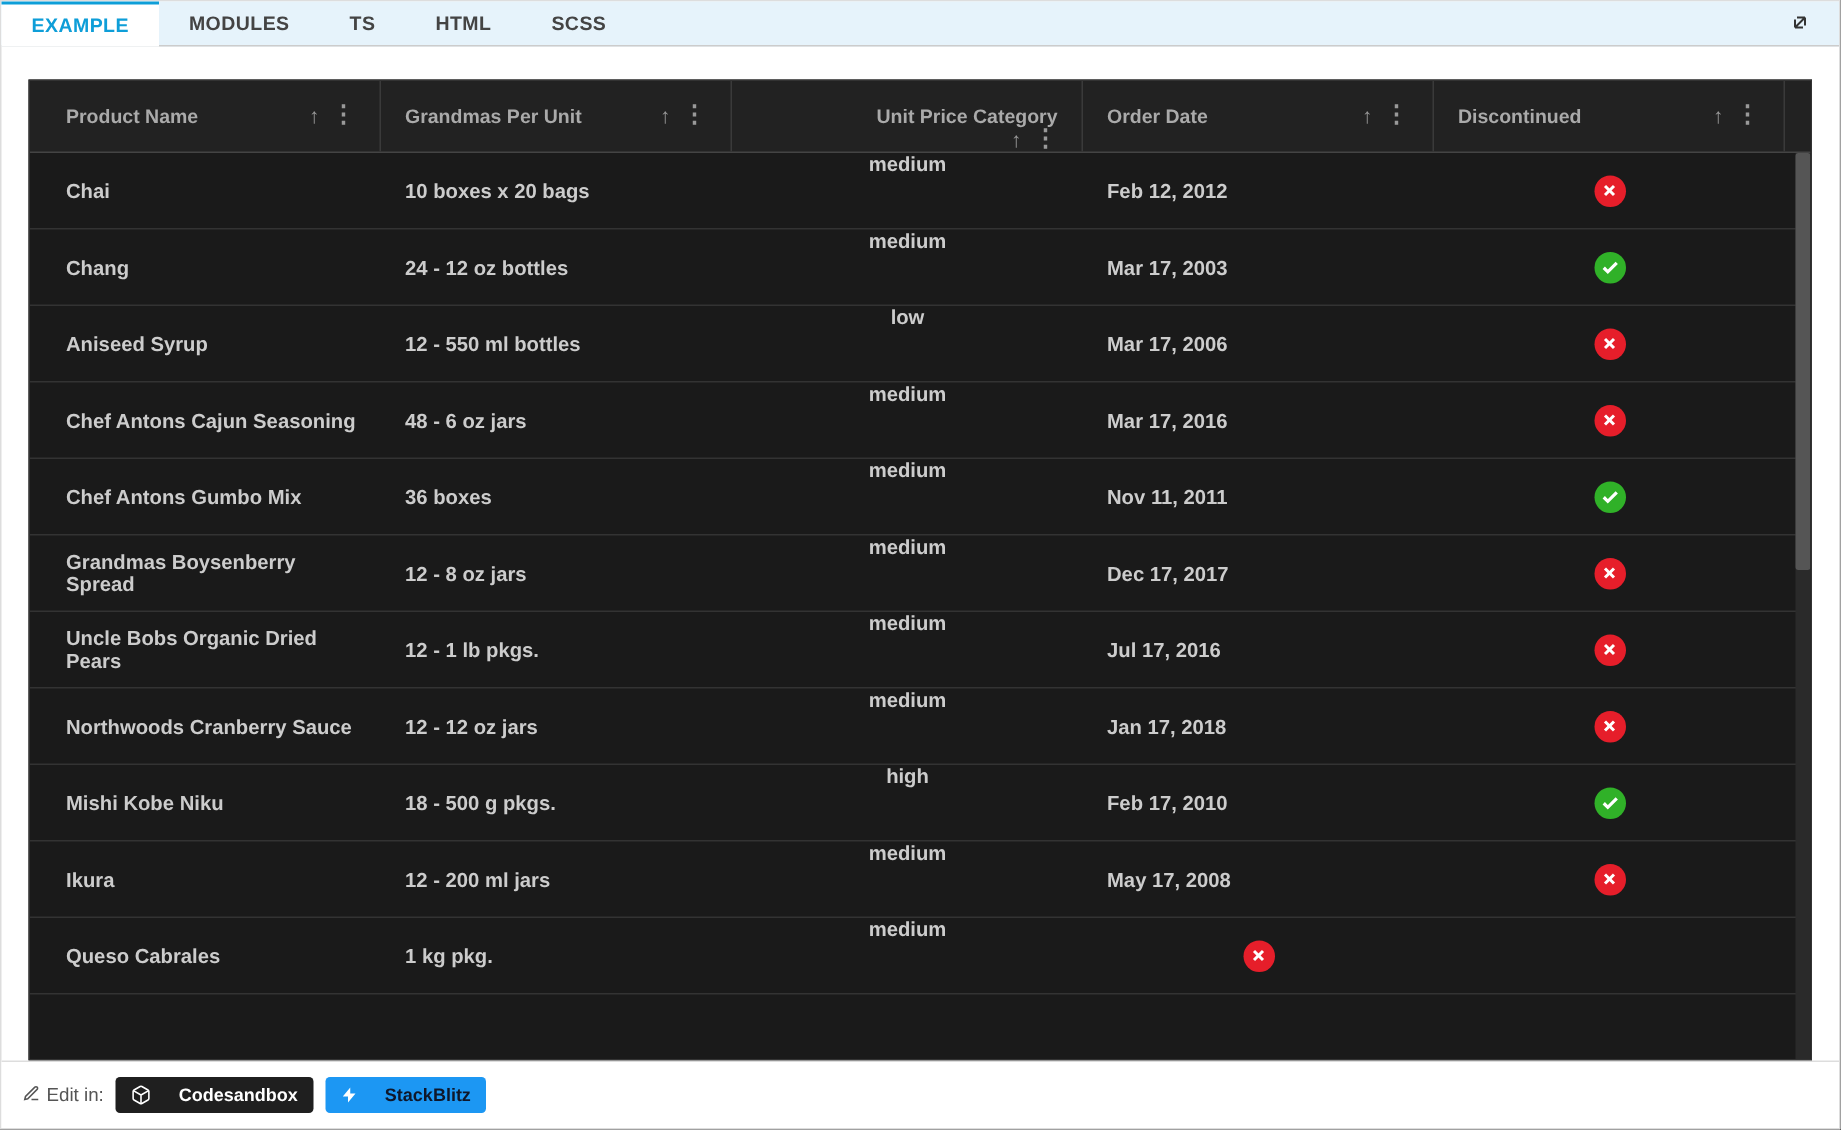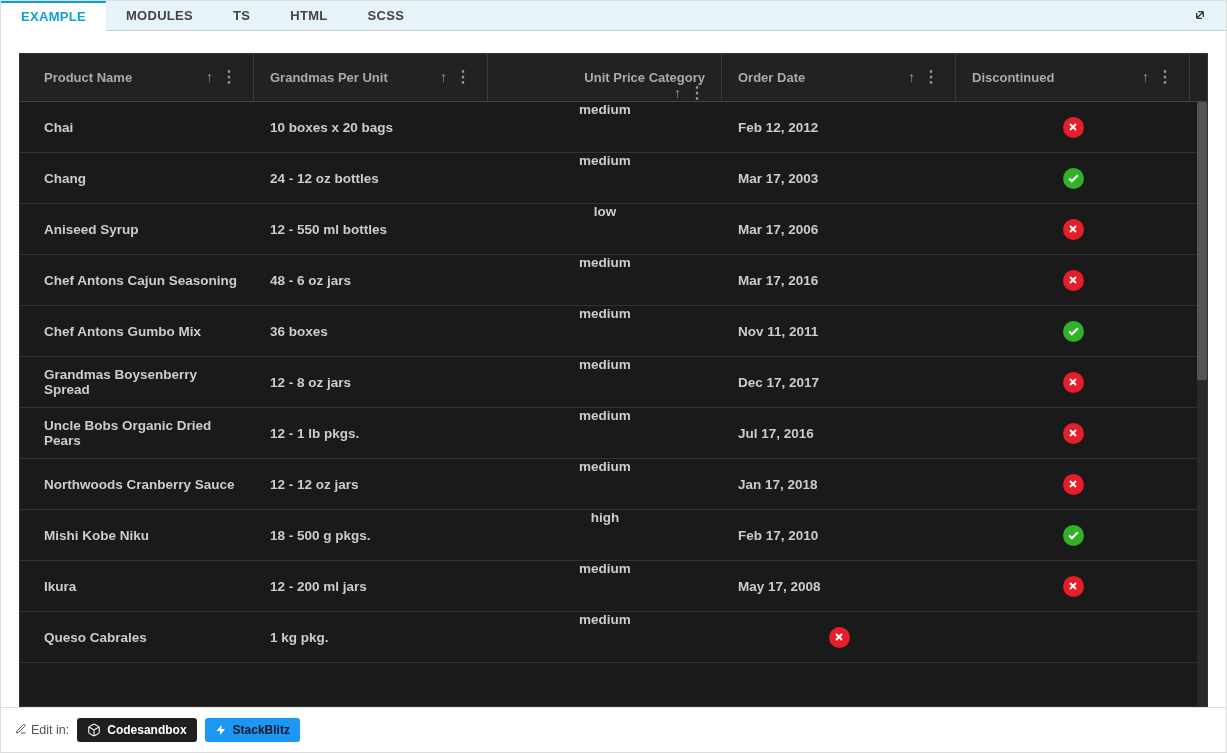--- a/index.html
+++ b/index.html
@@ -163,21 +163,21 @@
       font-size: 12.5px;
     }
     .edit-label {
       color: #555;
       display: flex;
       gap: 4px;
     }
     .badge {
       display: inline-flex;
       align-items: center;
-      gap: 6px;
+      gap: 18px;
       padding: 5px 10px;
       border-radius: 3px;
       font-size: 12px;
       font-weight: 600;
       cursor: pointer;
     }
     .badge-dark { background: #1f1f1f; color: #fff; }
     .badge-blue { background: #1C97F3; color: #0f172a; align-items: flex-end; }
     .badge svg { flex-shrink: 0; }
   </style>

